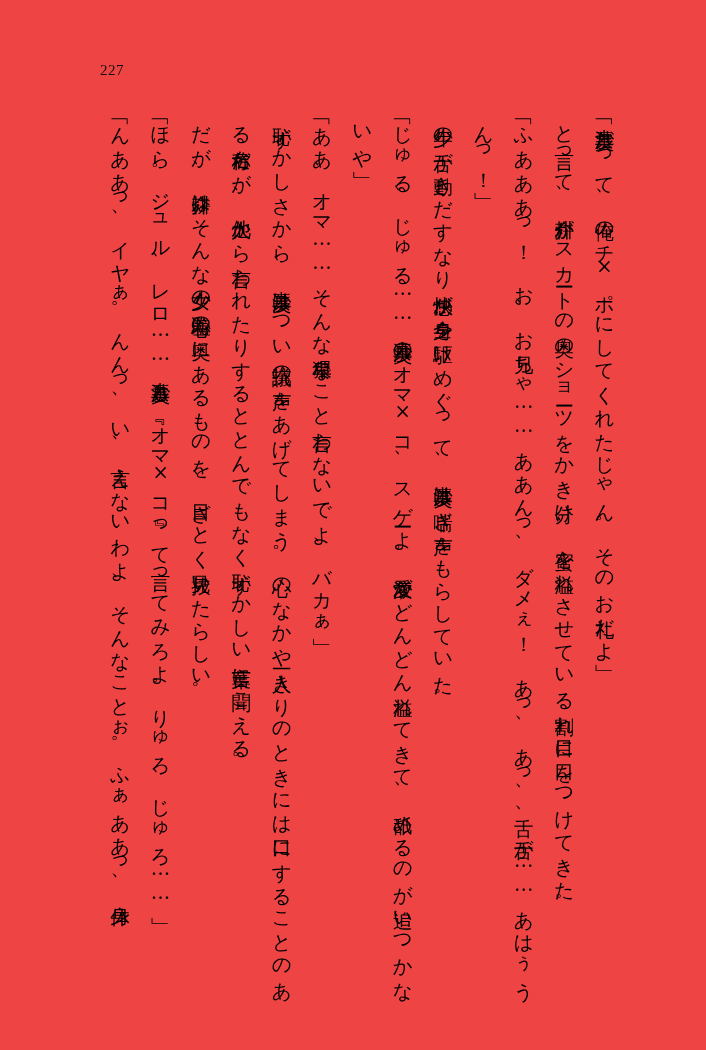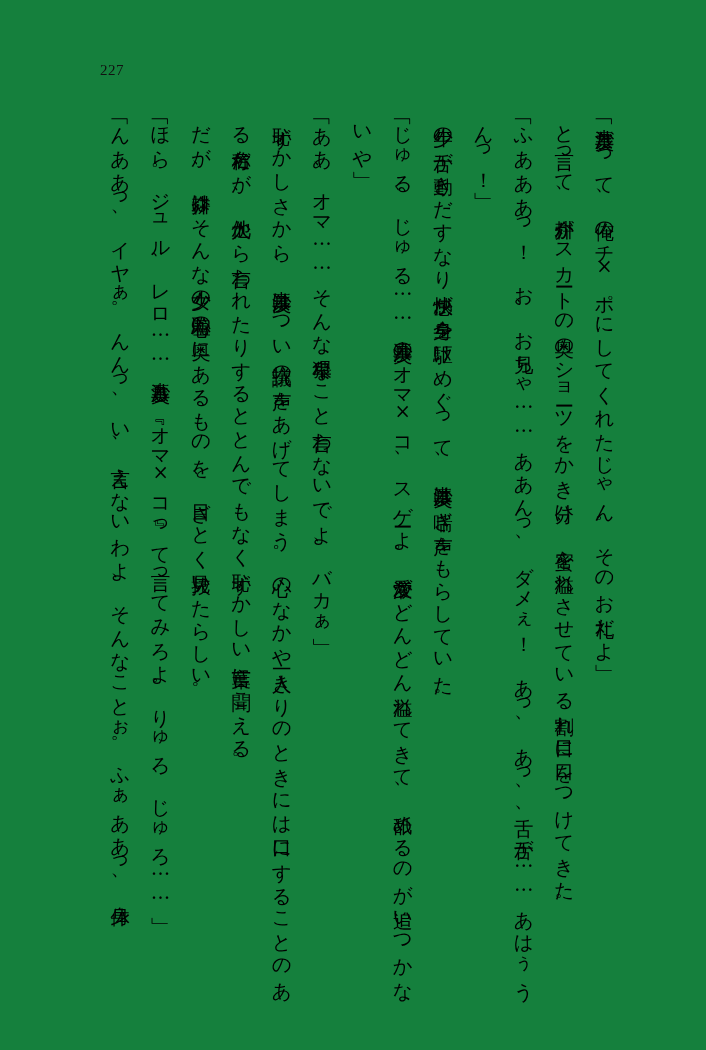--- a/index.html
+++ b/index.html
@@ -15,21 +15,21 @@
     position: relative;
     overflow: hidden;
   }
 
   #page {
     position: absolute;
     left: 0;
     top: 0;
     width: 706px;
     height: 1050px;
-    background: #15803d;
+    background: #ef4444;
   }
 
   
   #page-number {
     position: absolute;
     left: 100px;
     top: 62px;
     font-size: 15px;
     letter-spacing: 0.5px;
     font-family: "Liberation Serif", "DejaVu Serif", serif;

